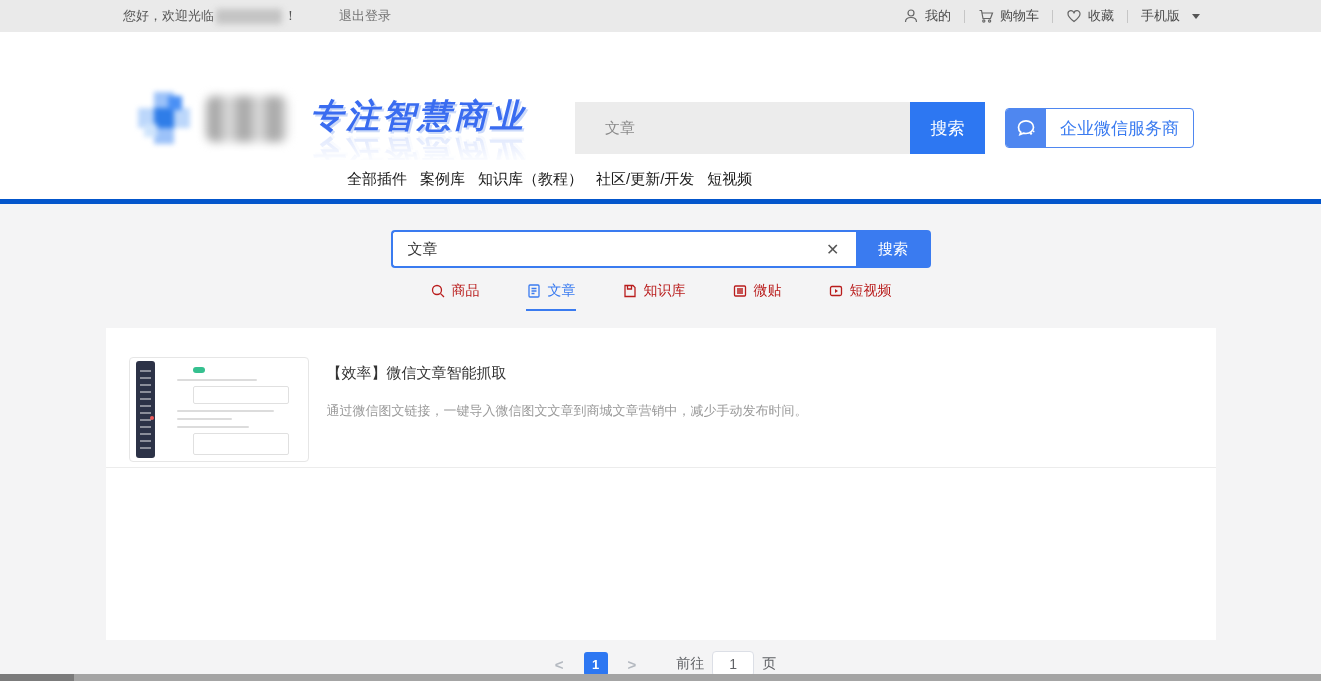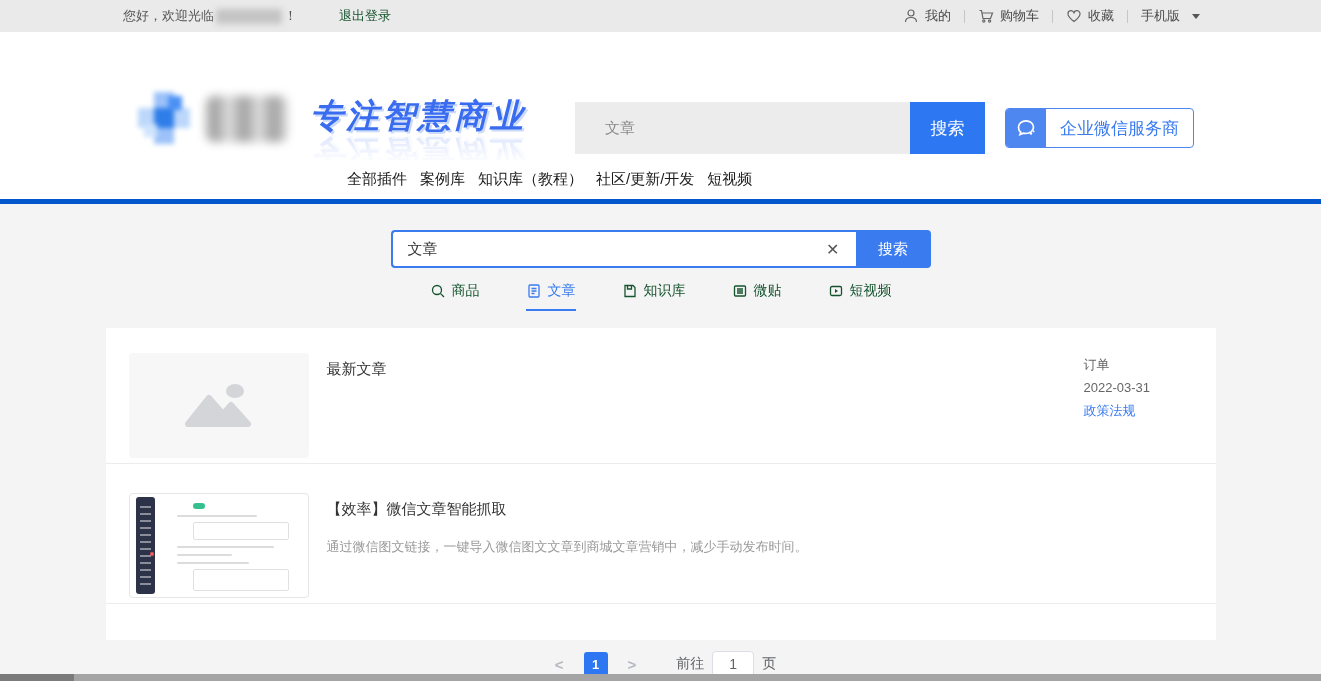--- a/index.html
+++ b/index.html
@@ -5,21 +5,21 @@
   * { margin:0; padding:0; box-sizing:border-box; }
   body { width:1321px; height:681px; font-family:"Liberation Sans","DejaVu Sans",sans-serif; background:#fff; }
   .page { position:relative; width:1321px; height:681px; overflow:hidden; background:#fff; }
 
   
   .topbar { position:absolute; top:0; left:0; right:0; height:32px; background:#eaeaea;
             display:flex; align-items:center; justify-content:space-between; font-size:13px; color:#555; }
   .topbar-left { margin-left:123px; display:flex; align-items:center; }
   .blur-name { display:inline-block; width:66px; height:15px; background:#c4c4c4; filter:blur(3px);
                border-radius:2px; vertical-align:middle; margin:0 2px; }
-  .logout { color:#14532d; margin-left:42px; cursor:pointer; }
+  .logout { color:#737373; margin-left:42px; cursor:pointer; }
   .topbar-right { margin-right:121px; display:flex; align-items:center; }
   .tb-item { display:flex; align-items:center; gap:6px; cursor:pointer; color:#4a4a4a; }
   .tb-item svg { display:block; }
   .sep { width:1px; height:13px; background:#c6c6c6; margin:0 13px; }
   .caret { width:0; height:0; border-left:4px solid transparent; border-right:4px solid transparent;
            border-top:5px solid #555; margin-left:6px; }
 
   
   .header { position:absolute; top:32px; left:0; right:0; height:128px; background:#fff; }
   .logo { position:absolute; left:138px; top:60px; display:flex; align-items:flex-start; cursor:pointer;justify-content:center; }
@@ -60,21 +60,21 @@
 
   .s2 { width:540px; margin:26px auto 0; display:flex; height:38px; }
   .s2-wrap { flex:1; background:#fff; border:2px solid #3a7bf0; border-right:none; border-radius:4px 0 0 4px;
              display:flex; align-items:center; padding:0 12px 0 15px; }
   .s2-input { flex:1; border:none; outline:none; font-size:15px; color:#333; background:transparent; font-family:inherit; }
   .s2-clear { color:#555; font-size:16px; cursor:pointer; padding:0 4px; }
   .s2-btn { width:75px; background:#3a7bf0; color:#fff; border:none; font-size:15px;
             border-radius:0 4px 4px 0; cursor:pointer; font-family:inherit; }
 
   .tabs { margin-top:14px; display:flex; justify-content:center; gap:46px; }
-  .tab { display:flex; align-items:center; gap:6px; font-size:14px; color:#14532d; padding-bottom:9px;
+  .tab { display:flex; align-items:center; gap:6px; font-size:14px; color:#b91c1c; padding-bottom:9px;
          border-bottom:2px solid transparent; cursor:pointer; }
   .tab svg { display:block; }
   .tab.active { color:#3a7bf0; border-bottom-color:#3a7bf0; }
 
   .card { width:1110px; margin:17px auto 0; background:#fff; height:312px; }
   .row { position:relative; padding:25px 23px 5px; border-bottom:1px solid #ececec; display:flex; }
   .row.r2 { padding-top:29px; }
   .thumb { width:180px; height:105px; border-radius:4px; flex:none; }
   .thumb-ph { background:#f7f7f8; display:flex; align-items:center; justify-content:center; }
   .thumb-admin { background:#fff; border:1px solid #e6e6e6; position:relative; overflow:hidden; }
@@ -251,38 +251,20 @@
             <rect x="2.5" y="3.5" width="11" height="9" rx="1.5"></rect>
               <path d="M7 6l3 2-3 2z" fill="currentColor" stroke="none"></path>
           </svg>
         </span>
         <span>短视频</span>
       </div>
     </div>
 
     <div class="card">
 
-      <div class="row">
-        <div class="thumb thumb-ph">
-          <span>
-            <svg width="74" height="52" viewBox="0 0 74 52">
-              <ellipse cx="53" cy="13" rx="9" ry="7" fill="#d3d5d8"></ellipse>
-              <path d="M6 46 L27 20 L41 36 L49 27 L66 46 Z" fill="#d3d5d8" stroke="#d3d5d8" stroke-width="6" stroke-linejoin="round"></path>
-            </svg>
-          </span>
-        </div>
-        <div class="main">
-          <div class="title">最新文章</div>
-        </div>
-        <div class="meta">
-          <div class="m">订单</div>
-          <div class="m">2022-03-31</div>
-          <div class="m meta-cat">政策法规</div>
-        </div>
-      </div>
 
       <div class="row r2">
         <div class="thumb thumb-admin">
           <div class="adm-side"></div>
           <div class="adm-dot"></div>
           <div class="adm-main">
             <div class="adm-toggle"></div>
             <div class="adm-line" style="width:58%"></div>
             <div class="adm-box"></div>
             <div class="adm-line" style="width:70%"></div>

